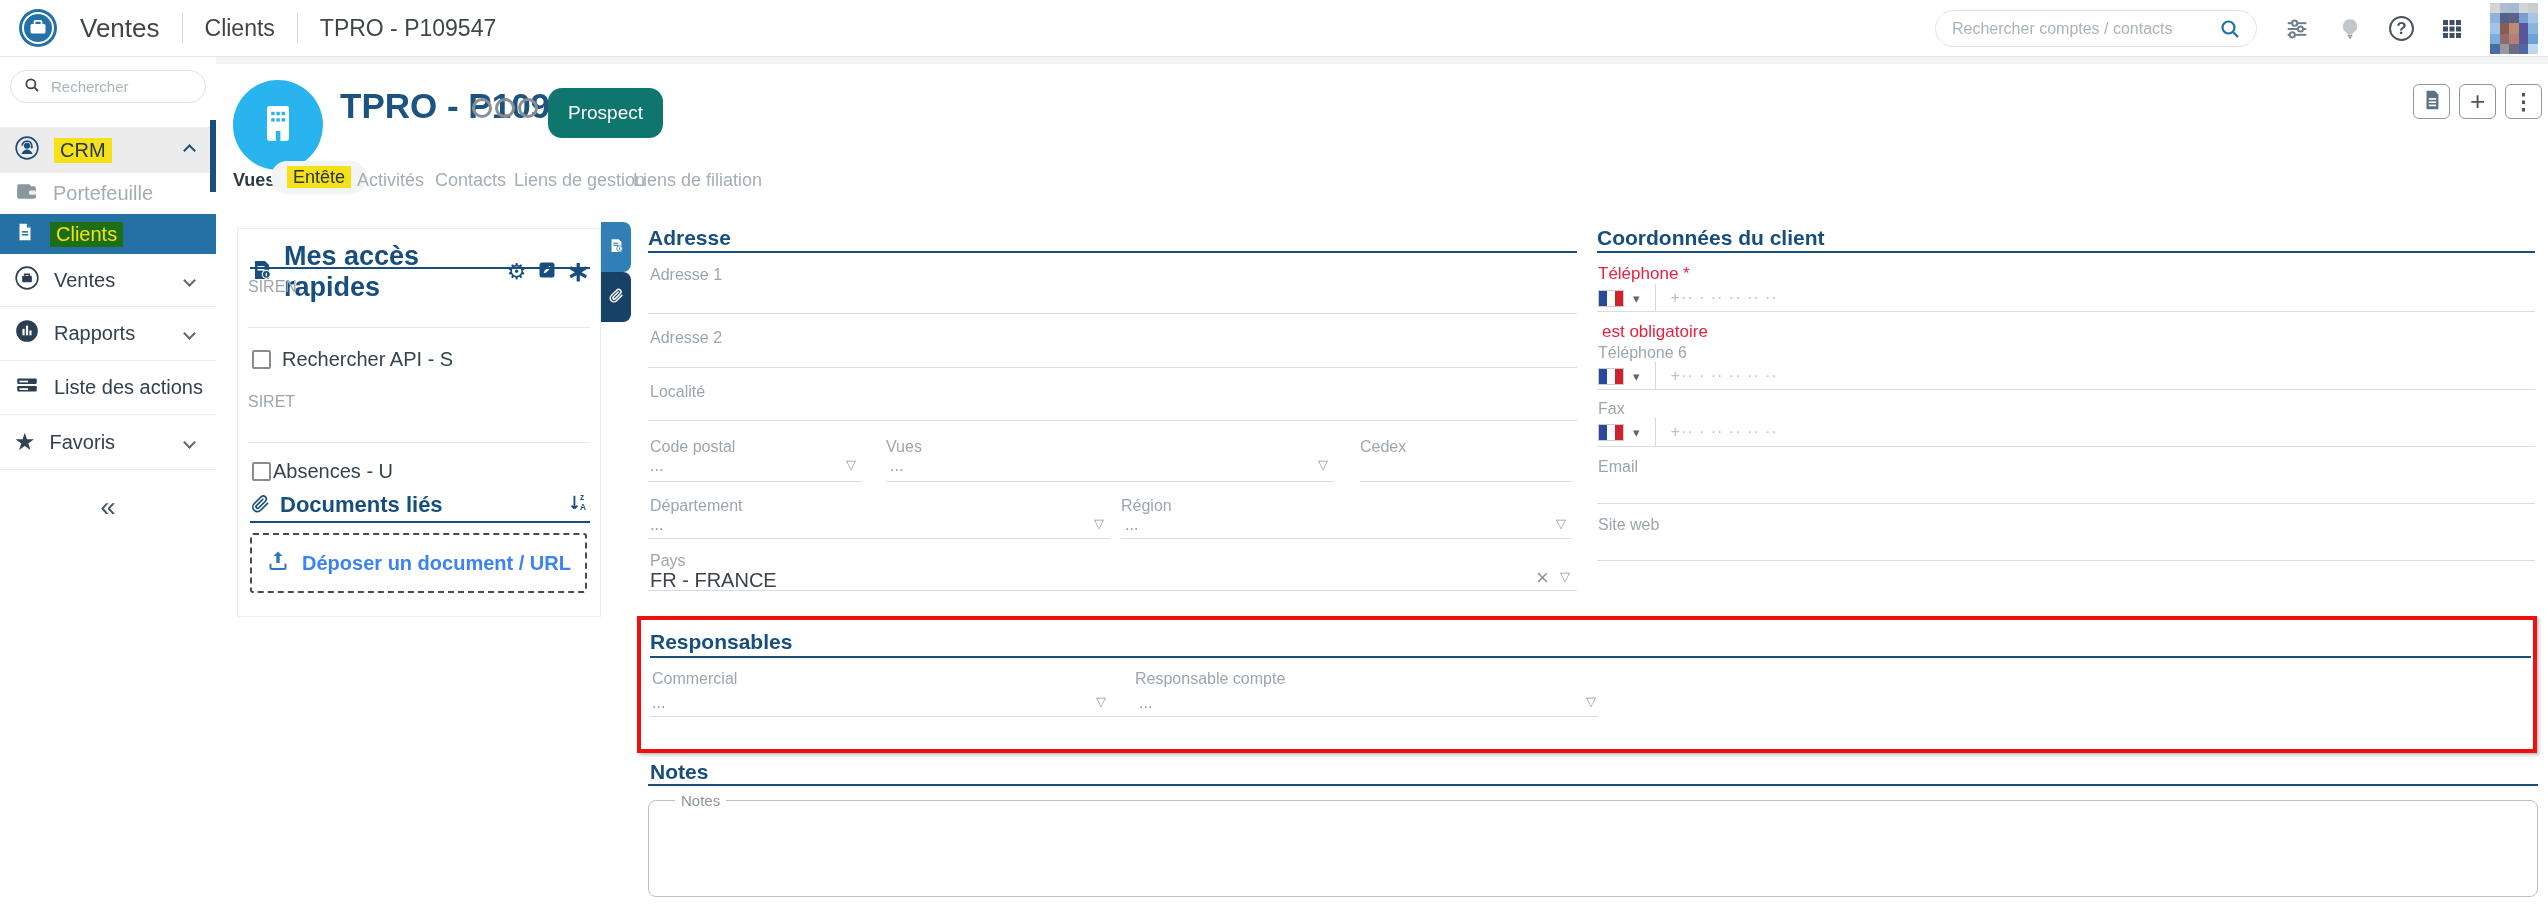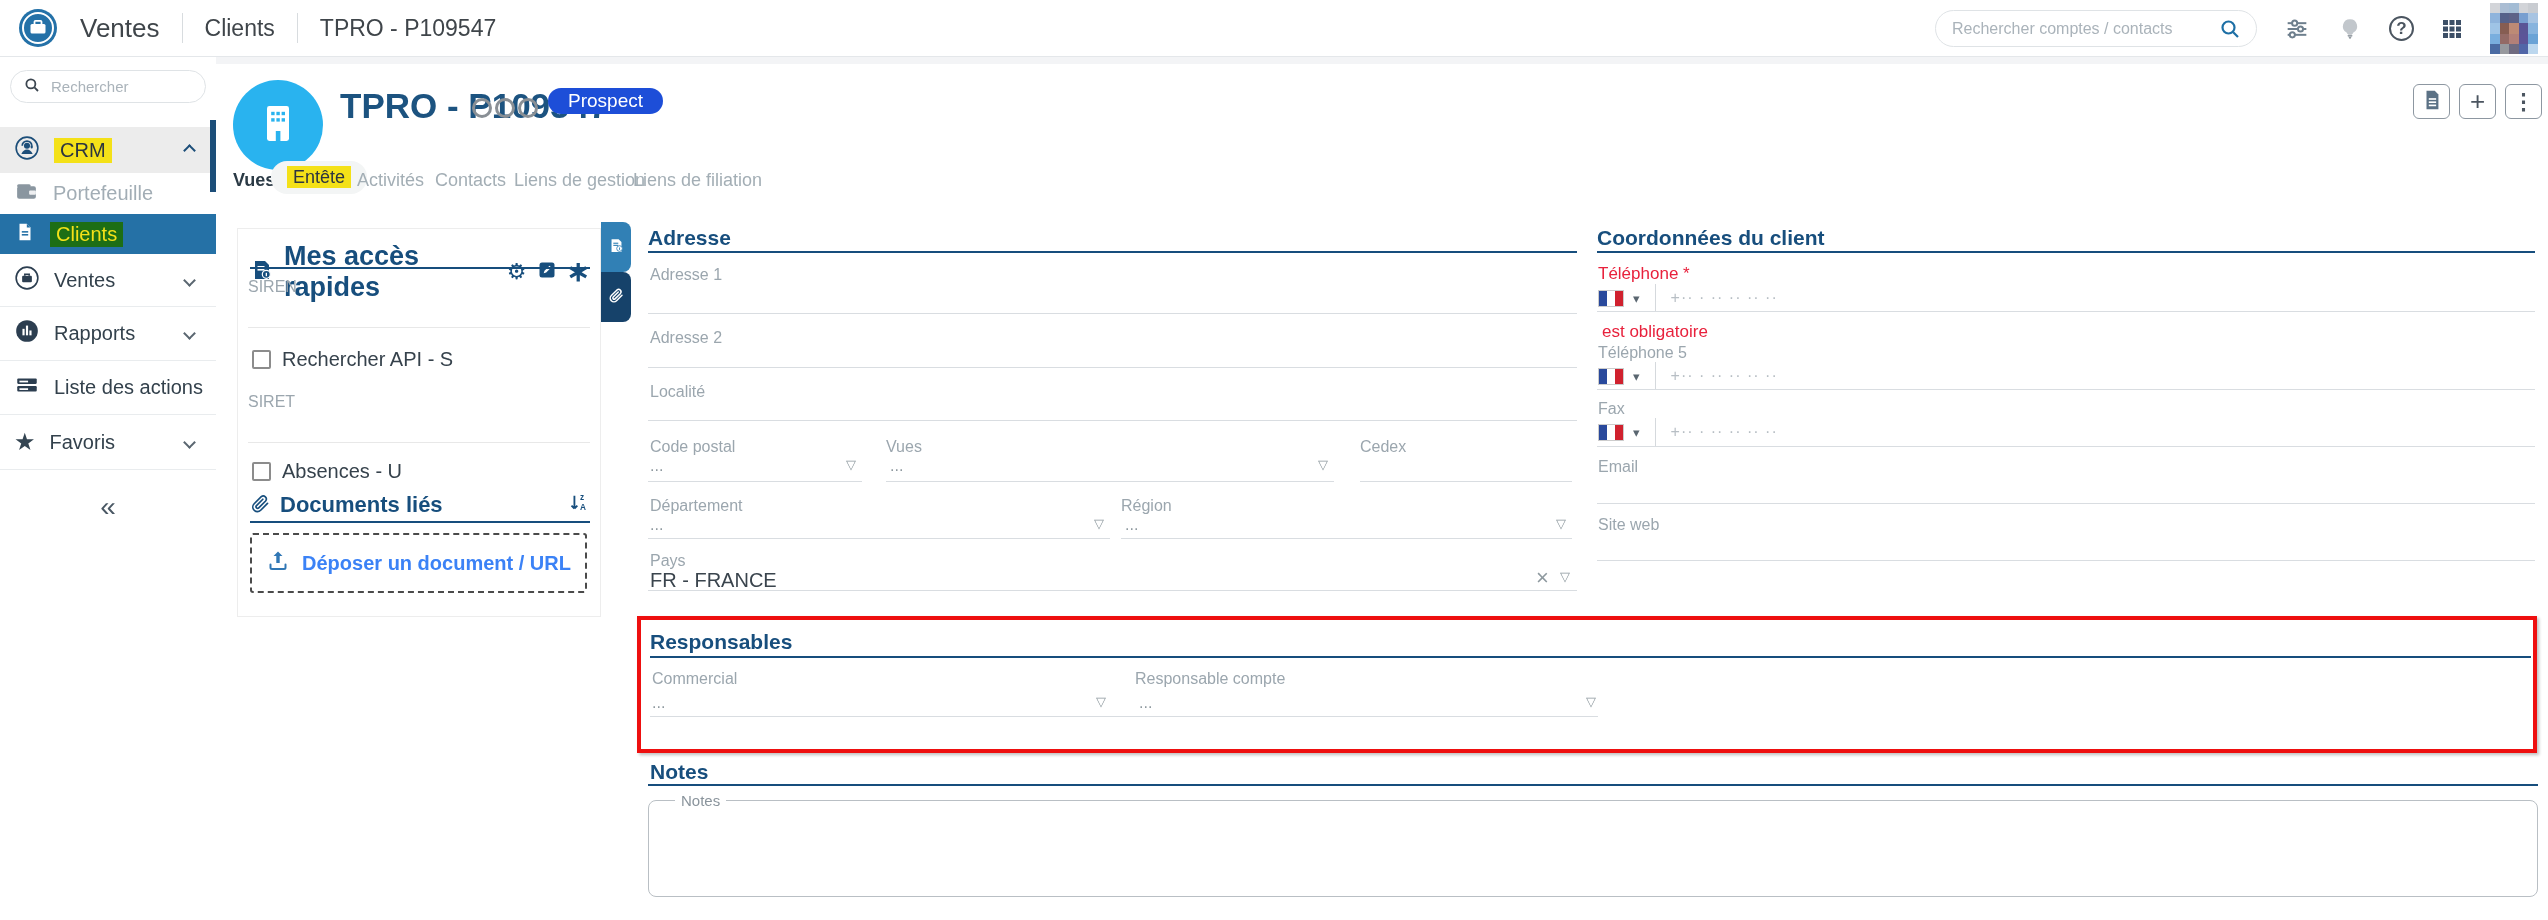--- a/index.html
+++ b/index.html
@@ -35,21 +35,21 @@
   .sect{font-size:21px;font-weight:bold;color:#174e7d;}
   .sectline{background:#174e7d;height:2px;}
   .lbl{font-size:16px;color:#9ba6ae;}
   .val{font-size:16px;color:#8e999f;}
   .hline{height:1px;background:#d9dde1;}
   .caret{font-size:13px;color:#8e999f;line-height:1;}
   .redtxt{font-size:17px;color:#e8213c;}
   .flag-fr{width:26px;height:17px;border:1px solid #ccc;background:linear-gradient(90deg,#29499c 33%,#fff 33% 66%,#d0212e 66%);display:inline-block;}
   .phone-ph{font-size:16px;color:#b7bec4;letter-spacing:1px;}
   .tab{font-size:18px;color:#a3aeb5;cursor:pointer;}
-  .pill-badge{background:#1d4ed8;color:#fff;font-size:19px;border-radius:14px;padding:2px 20px;}
+  .pill-badge{background:#0f766e;color:#fff;font-size:19px;border-radius:14px;padding:14px 20px;}
   .sq-btn{width:37px;height:35px;border:1px solid #8d97a1;border-radius:6px;display:flex;align-items:center;justify-content:center;background:#fff;cursor:pointer;}
   .qa-panel{position:absolute;left:21px;top:171px;width:364px;height:389px;border:1px solid #ededed;background:#fff;}
   .cb{width:19px;height:19px;border:2px solid #8c8c8c;border-radius:2px;display:inline-block;background:#fff;}
   .cb-label{font-size:20px;color:#36424c;}
   .side-tab{position:absolute;width:30px;height:50px;border-radius:0 8px 8px 0;display:flex;align-items:center;justify-content:center;cursor:pointer;}
   .dash-box{position:absolute;border:2px dashed #4a4a4a;border-radius:3px;display:flex;align-items:center;justify-content:center;gap:12px;cursor:pointer;}
   .drop-txt{font-size:20px;color:#3b82f6;font-weight:bold;}
   fieldset.notes-fs{position:absolute;left:432px;top:735px;width:1890px;height:105px;border:1px solid #b9bfc4;border-radius:8px;margin:0;padding:0 10px;}
   fieldset.notes-fs legend{font-size:15px;color:#8a949c;margin-left:16px;padding:0 6px;}
   fieldset.notes-fs textarea{width:100%;height:78px;border:none;outline:none;resize:none;background:transparent;}
@@ -318,21 +318,21 @@
       </div>
       <div class="abs sectline" style="left:12px;top:38px;width:340px;"></div>
       <div class="abs lbl" style="left:10px;top:49px;">SIREN</div>
       <div class="abs" style="left:10px;top:98px;width:342px;height:1px;background:#e8e8e8;"></div>
       <div class="abs" style="left:14px;top:119px;display:flex;align-items:center;gap:11px;">
         <span class="cb"></span>
         <span class="cb-label">Rechercher API - S</span>
       </div>
       <div class="abs lbl" style="left:10px;top:164px;">SIRET</div>
       <div class="abs" style="left:10px;top:213px;width:342px;height:1px;background:#e8e8e8;"></div>
-      <div class="abs" style="left:14px;top:231px;display:flex;align-items:center;gap:11px;">
+      <div class="abs" style="left:14px;top:231px;display:flex;align-items:center;gap:2px;">
         <span class="cb"></span>
         <span class="cb-label">Absences - U</span>
       </div>
       <div style="position:absolute;left:12px;top:263px;display:flex;align-items:center;gap:10px;width:340px;">
         <span>
           <svg width="20" height="20" viewBox="0 0 24 24" fill="none" stroke="#174e7d" stroke-width="2" stroke-linecap="round">
               <path d="M21 12.5l-8.2 8.2a5.5 5.5 0 0 1-7.8-7.8l8.5-8.5a3.7 3.7 0 0 1 5.2 5.2l-8.2 8.2a1.9 1.9 0 0 1-2.7-2.7l7.6-7.6"></path>
             </svg>
         </span>
         <span style="font-size:22px;font-weight:bold;color:#174e7d;flex:1;">Documents liés</span>
@@ -420,21 +420,21 @@
     <div class="abs redtxt" style="left:1382px;top:207px;">Téléphone *</div>
     <div class="abs" style="left:1382px;top:227px;display:flex;align-items:center;gap:9px;">
       <span class="flag-fr"></span>
       <span style="font-size:13px;color:#5a6670;">▾</span>
       <span style="width:1px;height:28px;background:#d5d9dd;margin:0 6px;"></span>
       <span class="phone-ph">+·· · ·· ·· ·· ··</span>
     </div>
     <div class="abs hline" style="left:1381px;top:254px;width:938px;"></div>
     <div class="abs redtxt" style="left:1386px;top:265px;">est obligatoire</div>
 
-    <div class="abs lbl" style="left:1382px;top:287px;">Téléphone 5</div>
+    <div class="abs lbl" style="left:1382px;top:287px;">Téléphone 6</div>
     <div class="abs" style="left:1382px;top:305px;display:flex;align-items:center;gap:9px;">
       <span class="flag-fr"></span>
       <span style="font-size:13px;color:#5a6670;">▾</span>
       <span style="width:1px;height:28px;background:#d5d9dd;margin:0 6px;"></span>
       <span class="phone-ph">+·· · ·· ·· ·· ··</span>
     </div>
     <div class="abs hline" style="left:1381px;top:332px;width:938px;"></div>
 
     <div class="abs lbl" style="left:1382px;top:343px;">Fax</div>
     <div class="abs" style="left:1382px;top:361px;display:flex;align-items:center;gap:9px;">

